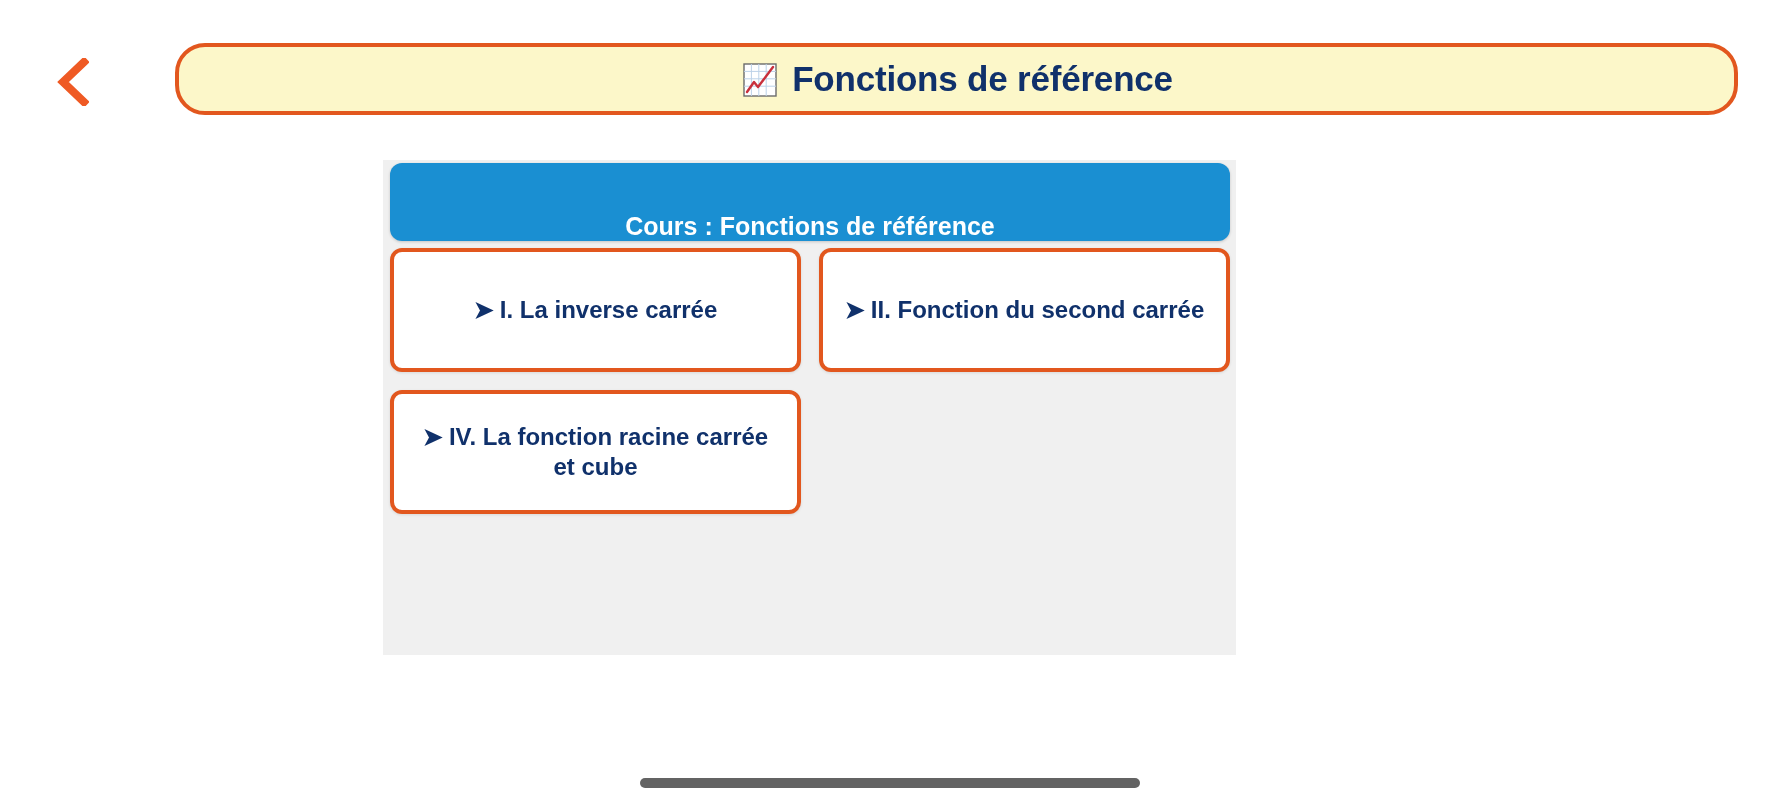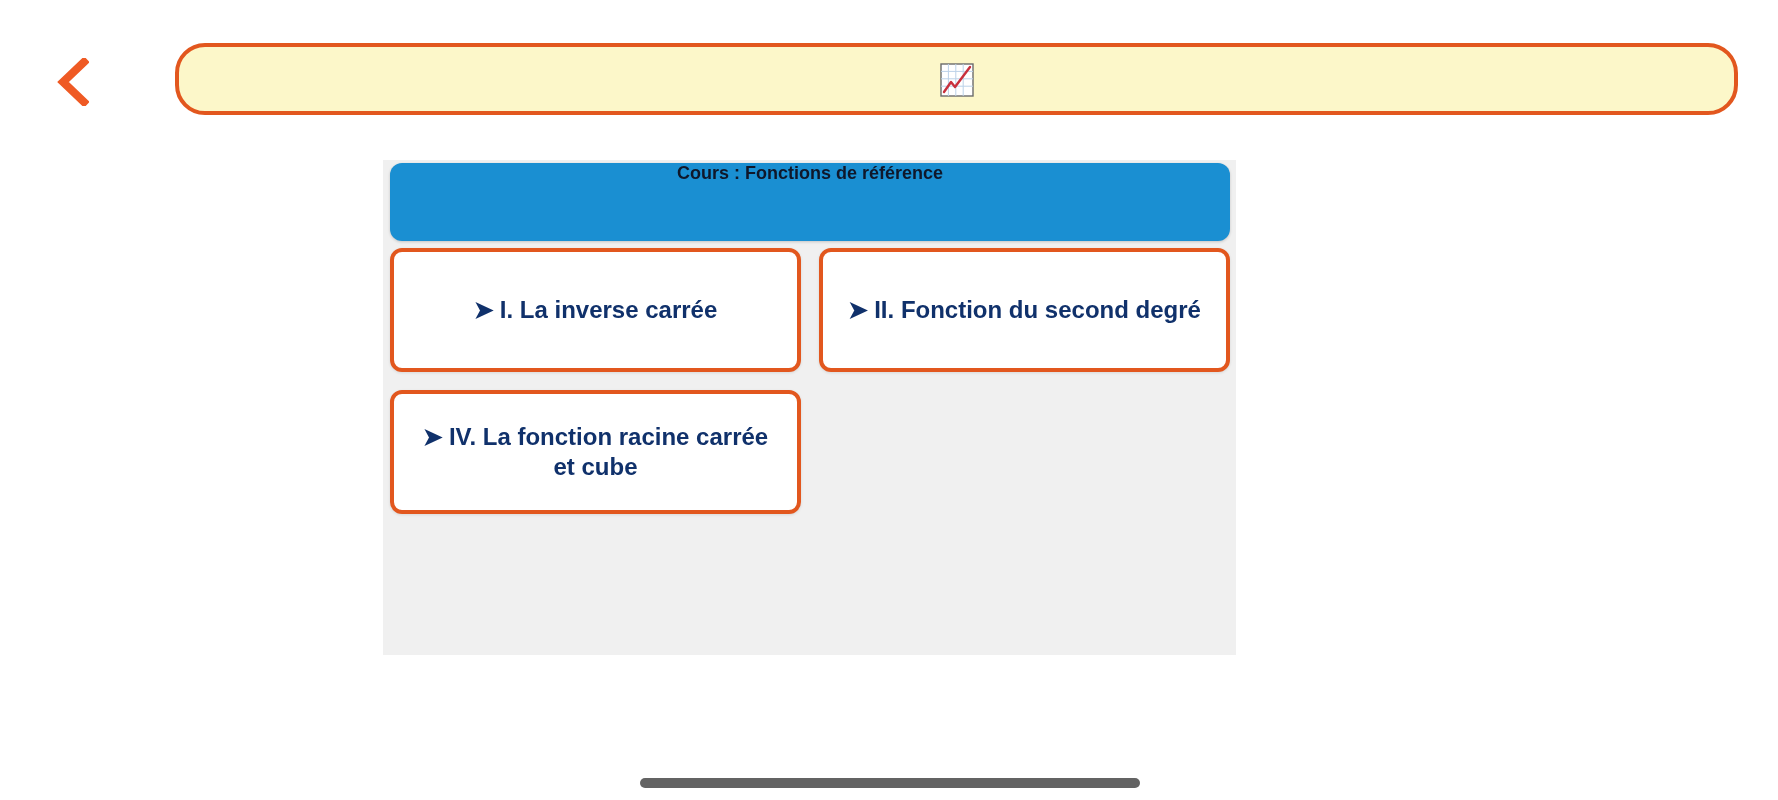--- a/index.html
+++ b/index.html
@@ -86,24 +86,24 @@
   .cours-button {
     position: absolute;
     left: 7px;
     top: 3px;
     width: 840px;
     height: 78px;
     box-sizing: border-box;
     background: #1a8fd2;
     border-radius: 12px;
     display: flex;
-    align-items: flex-start;
-    justify-content: center;
-    color: #0f172a;
-    font-size: 18px;
+    align-items: flex-end;
+    justify-content: center;
+    color: #ffffff;
+    font-size: 25px;
     font-weight: bold;
     cursor: pointer;
     box-shadow: 0 1px 3px rgba(0,0,0,0.18);
   }
 
   .card-grid {
     position: absolute;
     left: 7px;
     top: 88px;
     width: 840px;
@@ -168,38 +168,39 @@
       <g stroke="#bcd2e8" stroke-width="1">
         <line x1="4" y1="11.4" x2="36" y2="11.4"></line>
         <line x1="4" y1="18.8" x2="36" y2="18.8"></line>
         <line x1="4" y1="26.2" x2="36" y2="26.2"></line>
         <line x1="11.4" y1="4" x2="11.4" y2="36"></line>
         <line x1="18.8" y1="4" x2="18.8" y2="36"></line>
         <line x1="26.2" y1="4" x2="26.2" y2="36"></line>
       </g>
       <polyline points="7,32 14,22 18,27 33,7" fill="none" stroke="#c9303c" stroke-width="2.4" stroke-linejoin="round" stroke-linecap="round"></polyline>
     </svg>
+    <span class="title-text">Fonctions de référence</span>
   </div>
 
 </div>
 
 <div class="content-panel">
 
   <div class="cours-button">
     <span>Cours : Fonctions de référence</span>
   </div>
 
   <div class="card-grid">
 
     <div class="card">
       <span class="card-label"><span class="card-arrow">➤</span><span>I. La inverse carrée</span></span>
     </div>
 
     <div class="card">
-      <span class="card-label"><span class="card-arrow">➤</span><span>II. Fonction du second degré</span></span>
+      <span class="card-label"><span class="card-arrow">➤</span><span>II. Fonction du second carrée</span></span>
     </div>
 
 
     <div class="card">
       <span class="card-label"><span class="card-arrow">➤</span><span>IV. La fonction racine carrée et cube</span></span>
     </div>
 
 
 
   </div>

